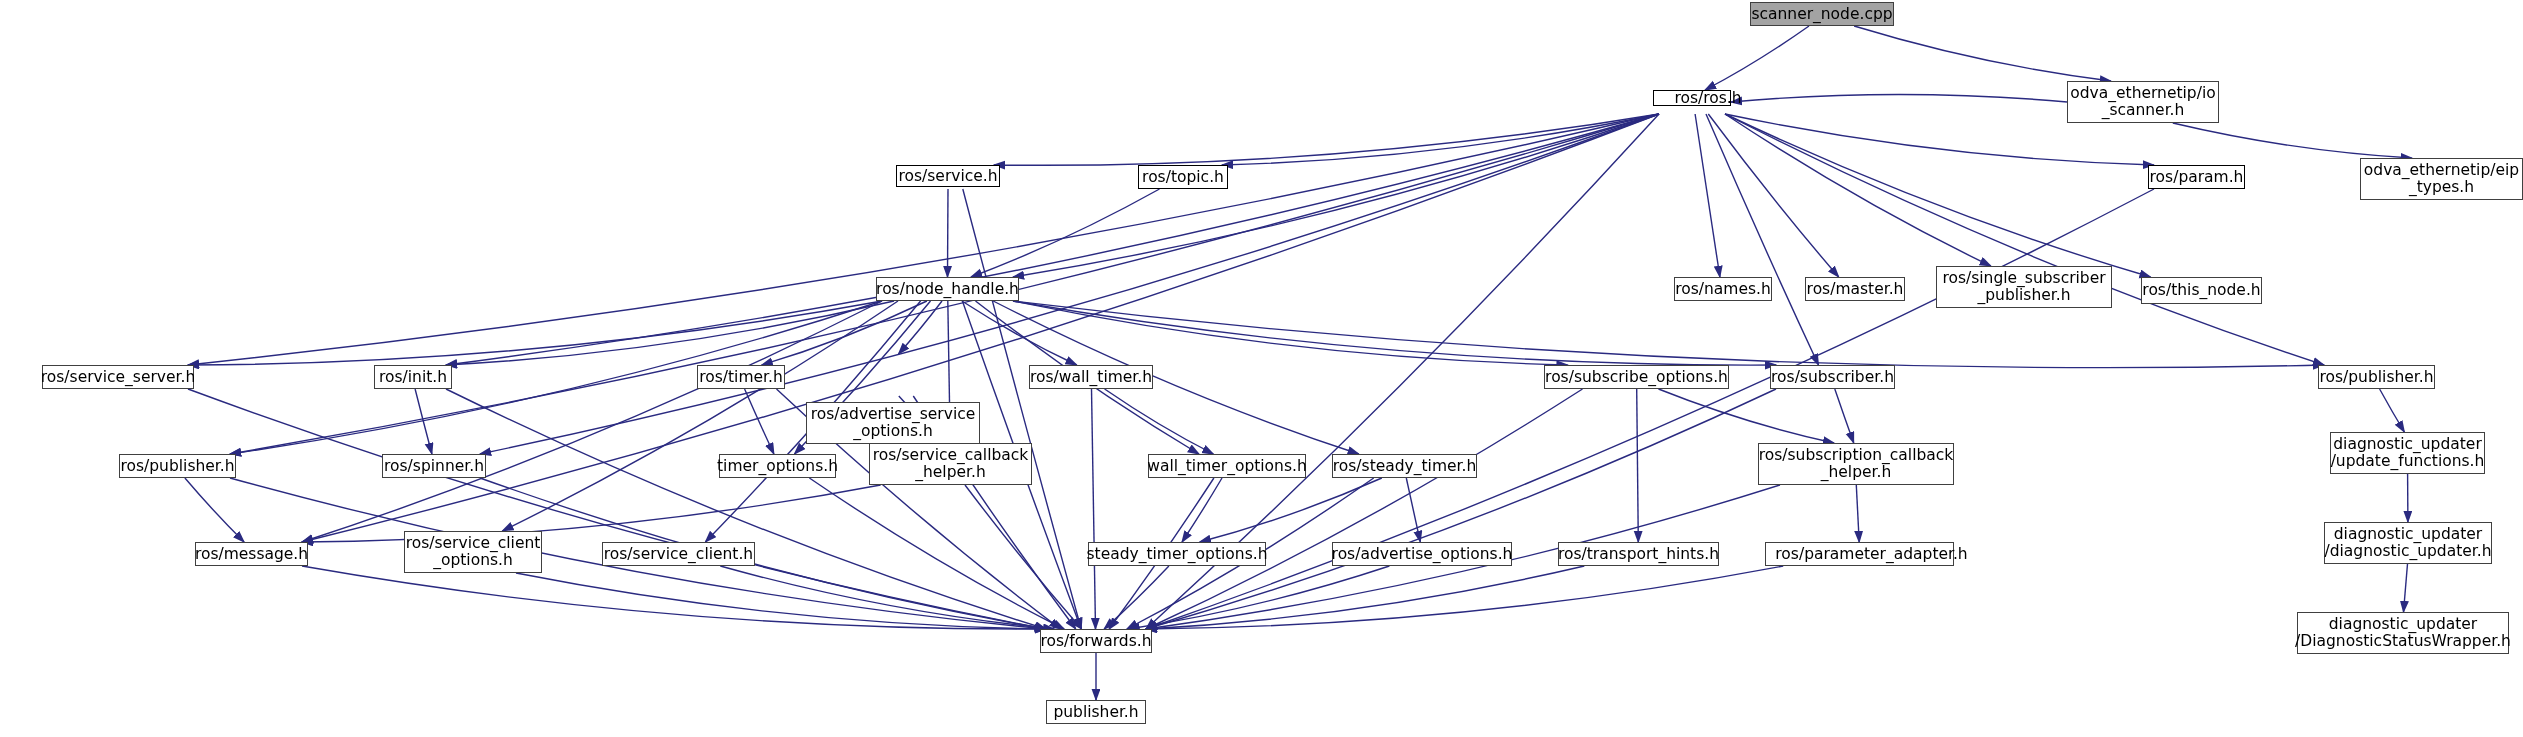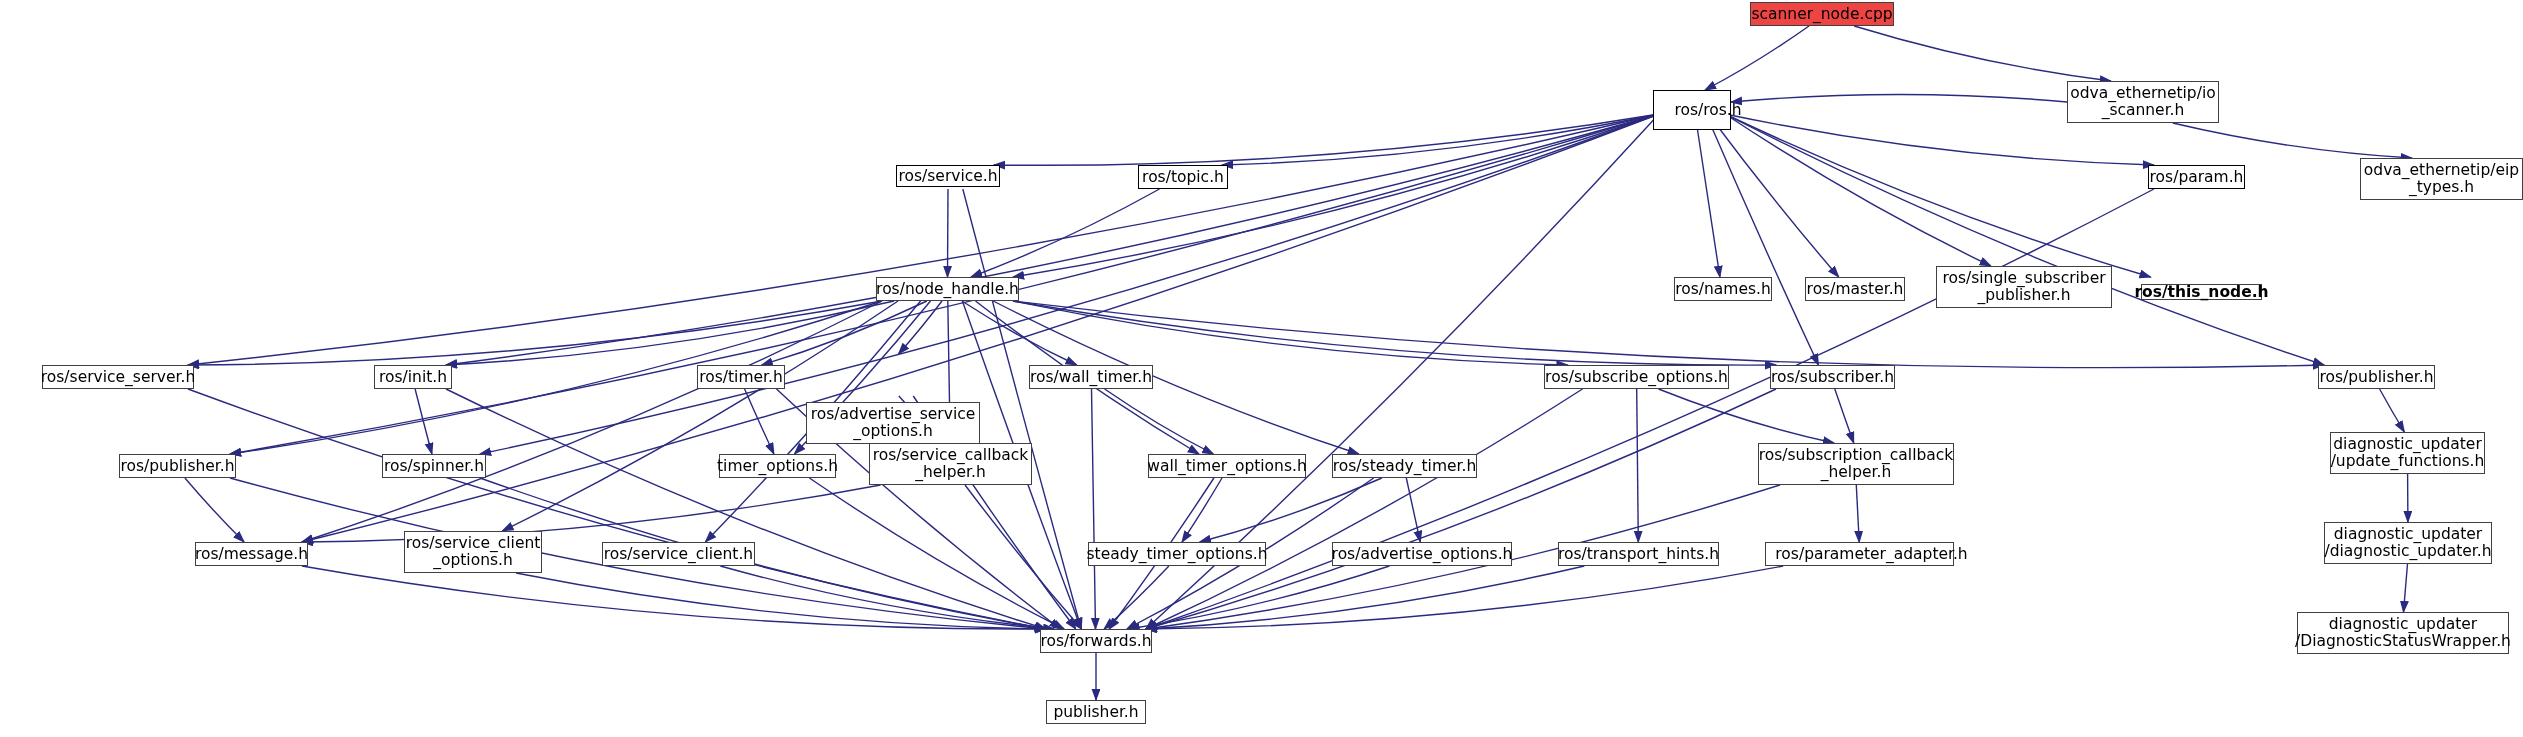--- a/index.html
+++ b/index.html
@@ -31,21 +31,21 @@
     display: flex;
     align-items: center;
     justify-content: center;
     text-align: center;
     line-height: 1.08;
     font-size: 15.5px;
     white-space: pre;
     z-index: 5;
   }
   .node.root {
-    background: #ef4444;
+    background: #a3a3a3;
     border: 1px solid #404040;
   }
   .node.thick {
     border: 1.6px solid #404040;
   }
   .node-label {
     display: block;
     pointer-events: none;
   }
 </style>
@@ -136,34 +136,34 @@
         <path d="M1168.9,566.0 Q1136.5,600.4 1104.1,629.0" fill="none" stroke="#2a2a80" stroke-width="1.4" marker-end="url(#arrow)"></path>
         <path d="M1389.4,566.0 Q1259.0,609.2 1128.6,629.0" fill="none" stroke="#2a2a80" stroke-width="1.4" marker-end="url(#arrow)"></path>
         <path d="M1584.3,566.0 Q1365.1,617.2 1146.0,629.0" fill="none" stroke="#2a2a80" stroke-width="1.4" marker-end="url(#arrow)"></path>
         <path d="M1783.2,566.0 Q1464.6,626.2 1146.0,629.0" fill="none" stroke="#2a2a80" stroke-width="1.4" marker-end="url(#arrow)"></path>
         <path d="M2407.5,564.0 Q2405.5,588.2 2403.5,612.0" fill="none" stroke="#2a2a80" stroke-width="1.4" marker-end="url(#arrow)"></path>
         <path d="M1096.0,653.0 Q1096.0,676.5 1096.0,700.0" fill="none" stroke="#2a2a80" stroke-width="1.4" marker-end="url(#arrow)"></path>
       </g>
   </svg>
   <div id="node-layer">
       <div class="node root" style="left: 1750px; top: 2px; width: 144px; height: 24px;"><span class="node-label">scanner_node.cpp</span></div>
-      <div class="node" style="left: 1653px; top: 90px; width: 78px; height: 40px; padding-left: 32px;"><span class="node-label">ros/ros.h</span></div>
+      <div class="node" style="left: 1653px; top: 90px; width: 78px; height: 16px; padding-left: 32px;"><span class="node-label">ros/ros.h</span></div>
       <div class="node thick" style="left: 2067px; top: 81px; width: 152px; height: 42px;"><span class="node-label">odva_ethernetip/io
 _scanner.h</span></div>
       <div class="node thick" style="left: 2360px; top: 158px; width: 163px; height: 42px;"><span class="node-label">odva_ethernetip/eip
 _types.h</span></div>
       <div class="node" style="left: 896px; top: 165px; width: 104px; height: 22px;"><span class="node-label">ros/service.h</span></div>
       <div class="node" style="left: 1138px; top: 165px; width: 90px; height: 24px;"><span class="node-label">ros/topic.h</span></div>
       <div class="node" style="left: 2148px; top: 165px; width: 97px; height: 24px;"><span class="node-label">ros/param.h</span></div>
       <div class="node thick" style="left: 876px; top: 277px; width: 143px; height: 24px;"><span class="node-label">ros/node_handle.h</span></div>
       <div class="node thick" style="left: 1674px; top: 277px; width: 98px; height: 24px;"><span class="node-label">ros/names.h</span></div>
       <div class="node thick" style="left: 1805px; top: 277px; width: 100px; height: 24px;"><span class="node-label">ros/master.h</span></div>
       <div class="node thick" style="left: 1936px; top: 266px; width: 176px; height: 42px;"><span class="node-label">ros/single_subscriber
 _publisher.h</span></div>
-      <div class="node thick" style="left: 2141px; top: 284px; width: 121px; height: 16px; font-weight: bold;"><span class="node-label">ros/this_node.h</span></div>
+      <div class="node thick" style="left: 2141px; top: 277px; width: 121px; height: 27px;"><span class="node-label">ros/this_node.h</span></div>
       <div class="node thick" style="left: 42px; top: 365px; width: 152px; height: 24px;"><span class="node-label">ros/service_server.h</span></div>
       <div class="node thick" style="left: 374px; top: 365px; width: 78px; height: 24px;"><span class="node-label">ros/init.h</span></div>
       <div class="node thick" style="left: 697px; top: 365px; width: 88px; height: 24px;"><span class="node-label">ros/timer.h</span></div>
       <div class="node thick" style="left: 806px; top: 354px; width: 174px; height: 42px; margin-top: 48px;"><span class="node-label">ros/advertise_service
 _options.h</span></div>
       <div class="node thick" style="left: 1029px; top: 365px; width: 124px; height: 24px;"><span class="node-label">ros/wall_timer.h</span></div>
       <div class="node thick" style="left: 1544px; top: 365px; width: 185px; height: 24px;"><span class="node-label">ros/subscribe_options.h</span></div>
       <div class="node thick" style="left: 1770px; top: 365px; width: 125px; height: 24px;"><span class="node-label">ros/subscriber.h</span></div>
       <div class="node thick" style="left: 2318px; top: 365px; width: 117px; height: 24px;"><span class="node-label">ros/publisher.h</span></div>
       <div class="node thick" style="left: 119px; top: 454px; width: 117px; height: 24px;"><span class="node-label">ros/publisher.h</span></div>

